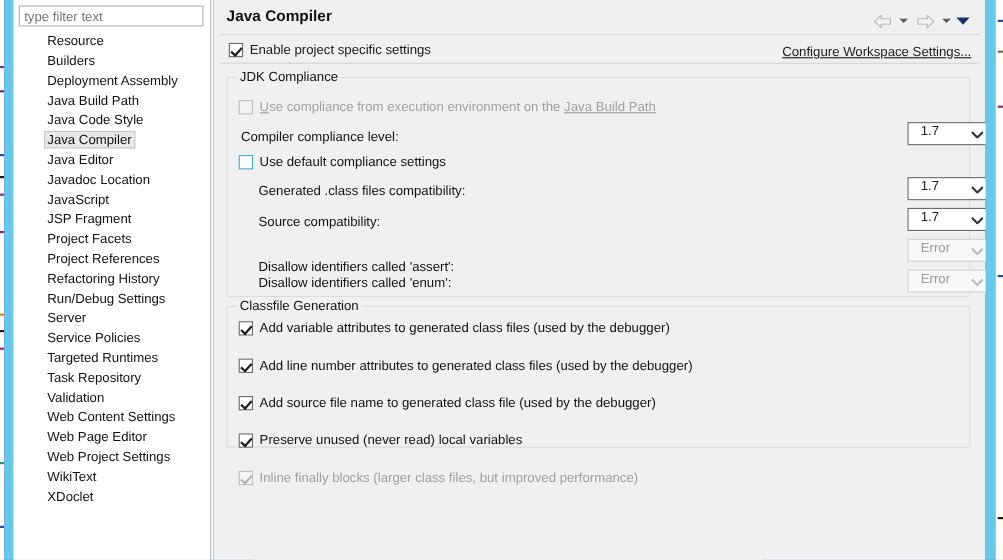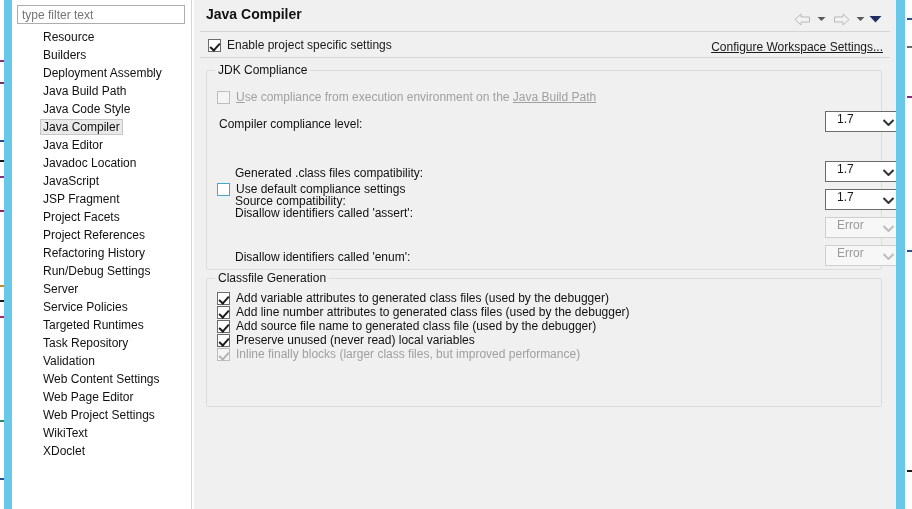--- a/index.html
+++ b/index.html
@@ -284,21 +284,21 @@
     color: #9a9a9a;
   }
 
   .group-inner { position: absolute; }
 
   .classfile-list {
     position: absolute;
     left: 10px; top: 12px;
     display: flex;
     flex-direction: column;
-    gap: 0;
+    gap: 20px;
   }
 </style>
 </head>
 <body>
 
 <div class="screen">
 
   <div class="bg-sliver">
     <div class="frag" style="top:60px;background:#8a2f7a;"></div>
     <div class="frag" style="top:82px;background:#7a2f6a;"></div>
@@ -395,30 +395,30 @@
     <div class="group" id="group-jdk">
       <div class="group-title">JDK Compliance</div>
 
       <div class="cb-row disabled group-inner" style="left:10px; top:19px;text-align:right;">
         <span class="cb disabled"></span>
         <span><span class="u">U</span>se compliance from execution environment on the <span class="lnk">Java Build Path</span></span>
       </div>
 
       <div class="field-label group-inner" style="left:12px; top:46px;">Compiler compliance level:</div>
 
-      <div class="cb-row group-inner" style="left:10px; top:69px;margin-top:42px;">
+      <div class="cb-row group-inner" style="left:10px; top:69px;">
         <span class="cb focus-ring"></span>
         <span>Use default compliance settings</span>
       </div>
 
       <div class="field-label group-inner" style="left:28px; top:95px;">Generated .class files compatibility:</div>
 
       <div class="field-label group-inner" style="left:28px; top:123px;">Source compatibility:</div>
 
-      <div class="field-label group-inner" style="left:28px; top:135px;">Disallow identifiers called 'assert':</div>
+      <div class="field-label group-inner" style="left:28px; top:164px;">Disallow identifiers called 'assert':</div>
 
       <div class="field-label group-inner" style="left:28px; top:179px;">Disallow identifiers called 'enum':</div>
 
       <div class="combo" style="left:618px; top:40px;">
         <span>1.7</span>
         <span class="caret">
           <svg width="11" height="7" viewBox="0 0 11 7">
               <path d="M0.5 1 L5.5 6 L10.5 1" fill="none" stroke="#333" stroke-width="2"></path>
             </svg>
         </span>

